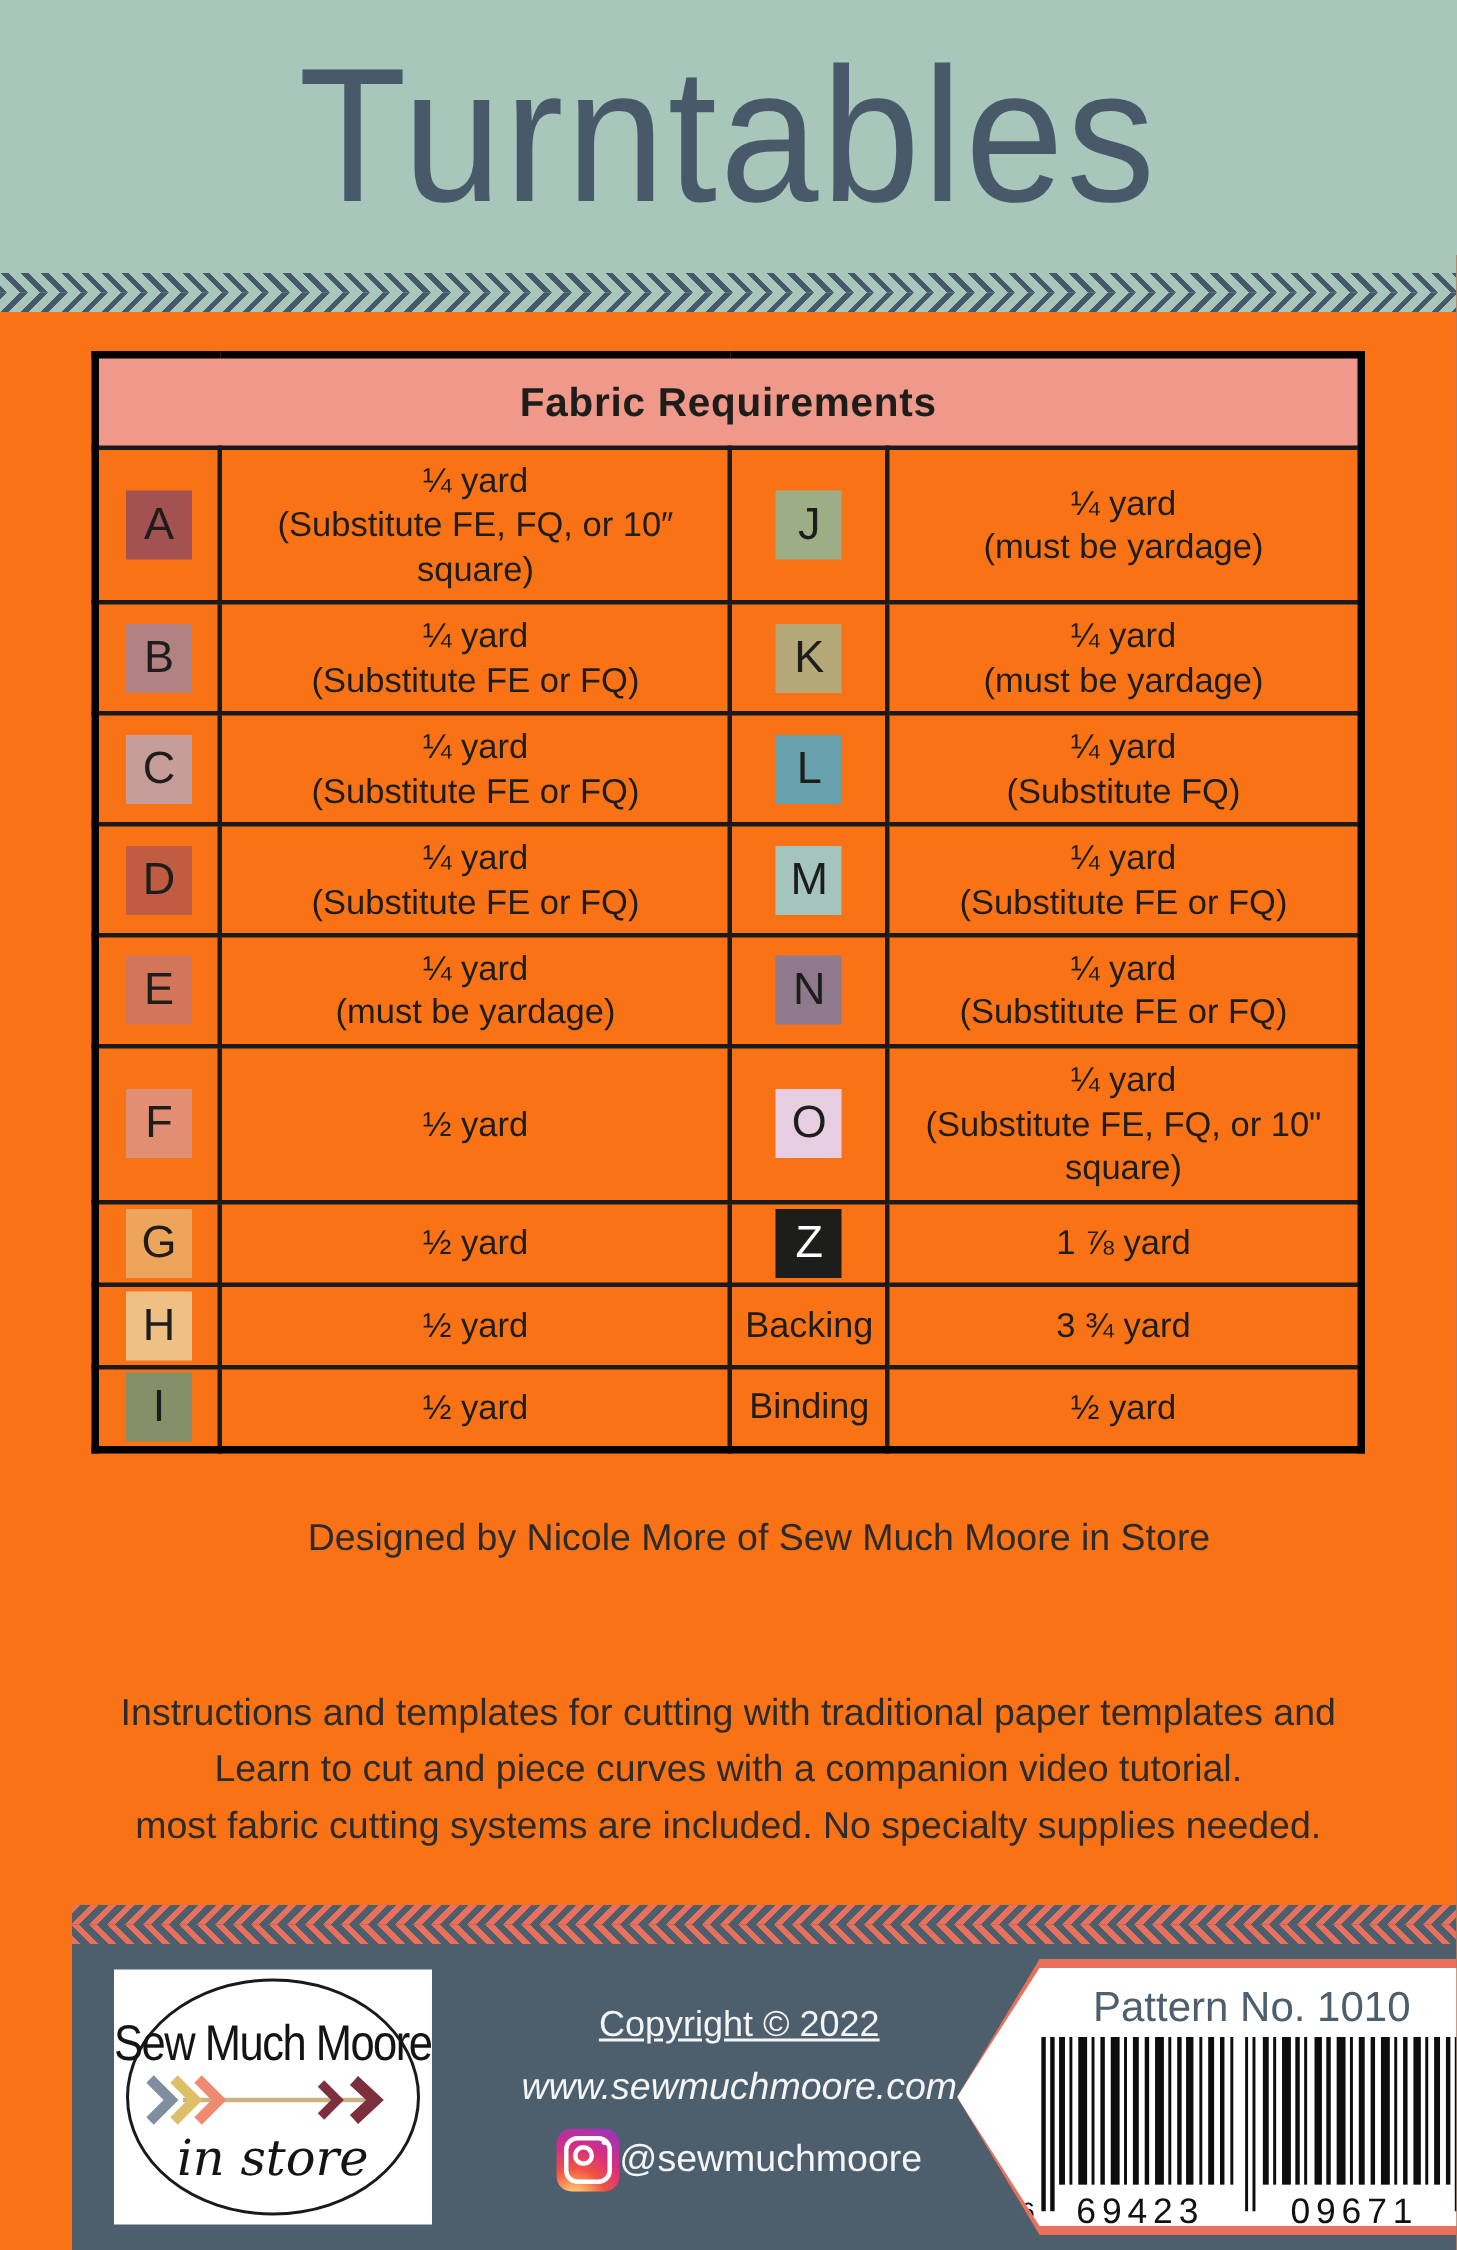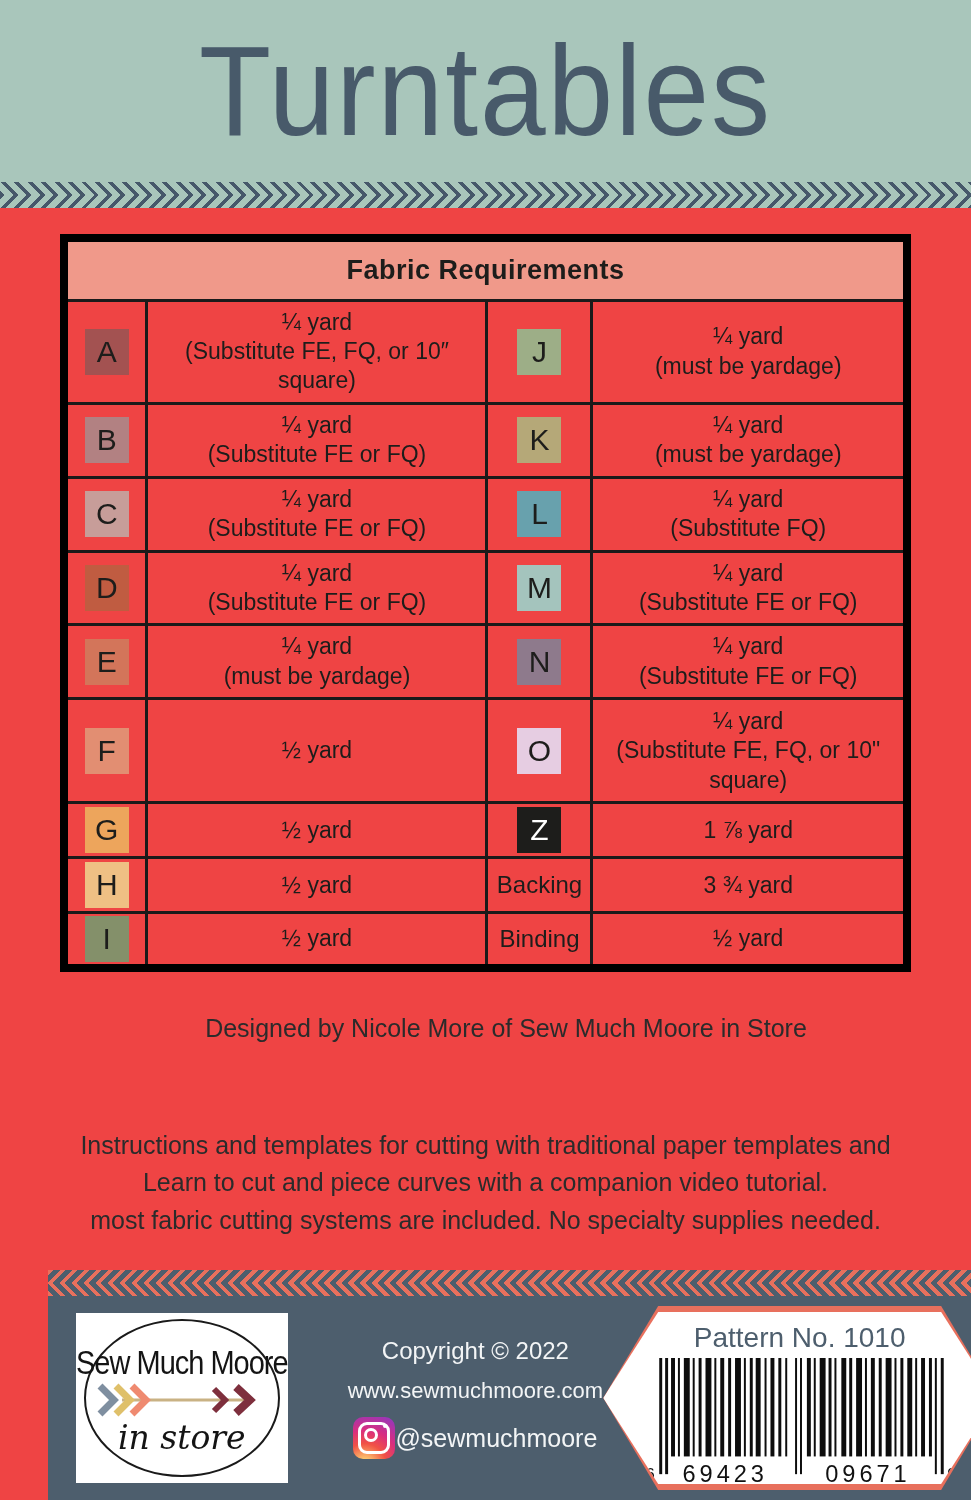--- a/index.html
+++ b/index.html
@@ -1,18 +1,18 @@
 <!DOCTYPE html>
 <html><head>
 <meta charset="utf-8">
 <style>
   * { margin:0; padding:0; box-sizing:border-box; }
   html,body { background:#888; }
   .page {
-    width:971px; height:1500px; margin:0 auto; background:#ef4444;
+    width:971px; height:1500px; margin:0 auto; background:#f97316;
     font-family:"Liberation Sans", sans-serif; color:#1d1d1b;
     display:flex; flex-direction:column; overflow:hidden; position:relative;
   }
   
   .header { height:182px; background:#a9c6bb; display:flex; align-items:center; justify-content:center; }
   .title {
     font-size:118px; line-height:1; color:#485a6a; font-weight:500; letter-spacing:2px;
     font-family:"Liberation Sans", sans-serif; transform:scaleY(1.08);
   }
   .chevron-top {
@@ -20,21 +20,21 @@
     background-image:
       repeating-linear-gradient(45deg,  #46586a 0 3.5px, transparent 3.5px 9.5px),
       repeating-linear-gradient(135deg, #46586a 0 3.5px, transparent 3.5px 9.5px);
     background-size:100% 13px, 100% 13px;
     background-position:0 0, 0 13px;
     background-repeat:no-repeat, no-repeat;
   }
   
   table.fabric {
     width:846px; margin:26px auto 0; border-collapse:collapse;
-    border:8px solid #000000; table-layout:fixed;
+    border:5px solid #000000; table-layout:fixed;
   }
   table.fabric td, table.fabric th { border:3px solid #1a1a1a; vertical-align:middle; }
   th.tbl-header {
     background:#f0998a; font-size:27px; font-weight:bold; color:#1d1d1b;
     height:62px; text-align:center; letter-spacing:0.5px;
   }
   col.c-sw1 { width:83px; } col.c-d1 { width:340px; }
   col.c-sw2 { width:105px; } col.c-d2 { width:315px; }
   td.sw-cell { text-align:center; }
   .swatch {
@@ -64,22 +64,22 @@
               display:flex; flex-direction:column; align-items:center; }
   .logo-ellipse { position:absolute; left:8px; right:8px; top:6px; bottom:6px;
                   border:2px solid #1a1a1a; border-radius:50%; }
   .logo-line1 { position:relative; margin-top:34px; font-size:29px; color:#141414; white-space:nowrap;
                 letter-spacing:-1px; transform:scaleY(1.15); }
   .logo-arrow { position:relative; margin-top:2px; }
   .logo-line2 { position:relative; font-family:"DejaVu Serif", serif; font-style:italic;
                 font-size:33px; color:#141414; margin-top:-4px; }
   
   .foot-center { display:flex; flex-direction:column; align-items:center; gap:13px; margin-left:60px; color:#f3f5f6; }
-  .copyright { font-size:24px; }
-  .website { font-size:22px; }
+  .copyright { font-size:24px;text-decoration:underline; }
+  .website { font-size:25px;font-style:italic; }
   .ig-row { display:flex; align-items:center; }
   .ig-icon { width:42px; height:42px; border-radius:10px; position:relative;
     background:radial-gradient(circle at 28% 115%, #fed373 8%, #f15245 38%, #d92e7f 62%, #9b36b7 92%); }
   .ig-frame { position:absolute; inset:5px; border:3px solid #fff; border-radius:9px; }
   .ig-lens { position:absolute; left:50%; top:50%; width:14px; height:14px; margin:-10px 0 0 -10px;
              border:3px solid #fff; border-radius:50%; }
   .ig-dot { position:absolute; right:8px; top:7px; width:4px; height:4px; background:#fff; border-radius:50%; }
   .ig-handle { font-size:25px; }
   
   .hex-outer { margin-left:auto; margin-right:8px; width:405px; height:184px; background:#e8705d;

